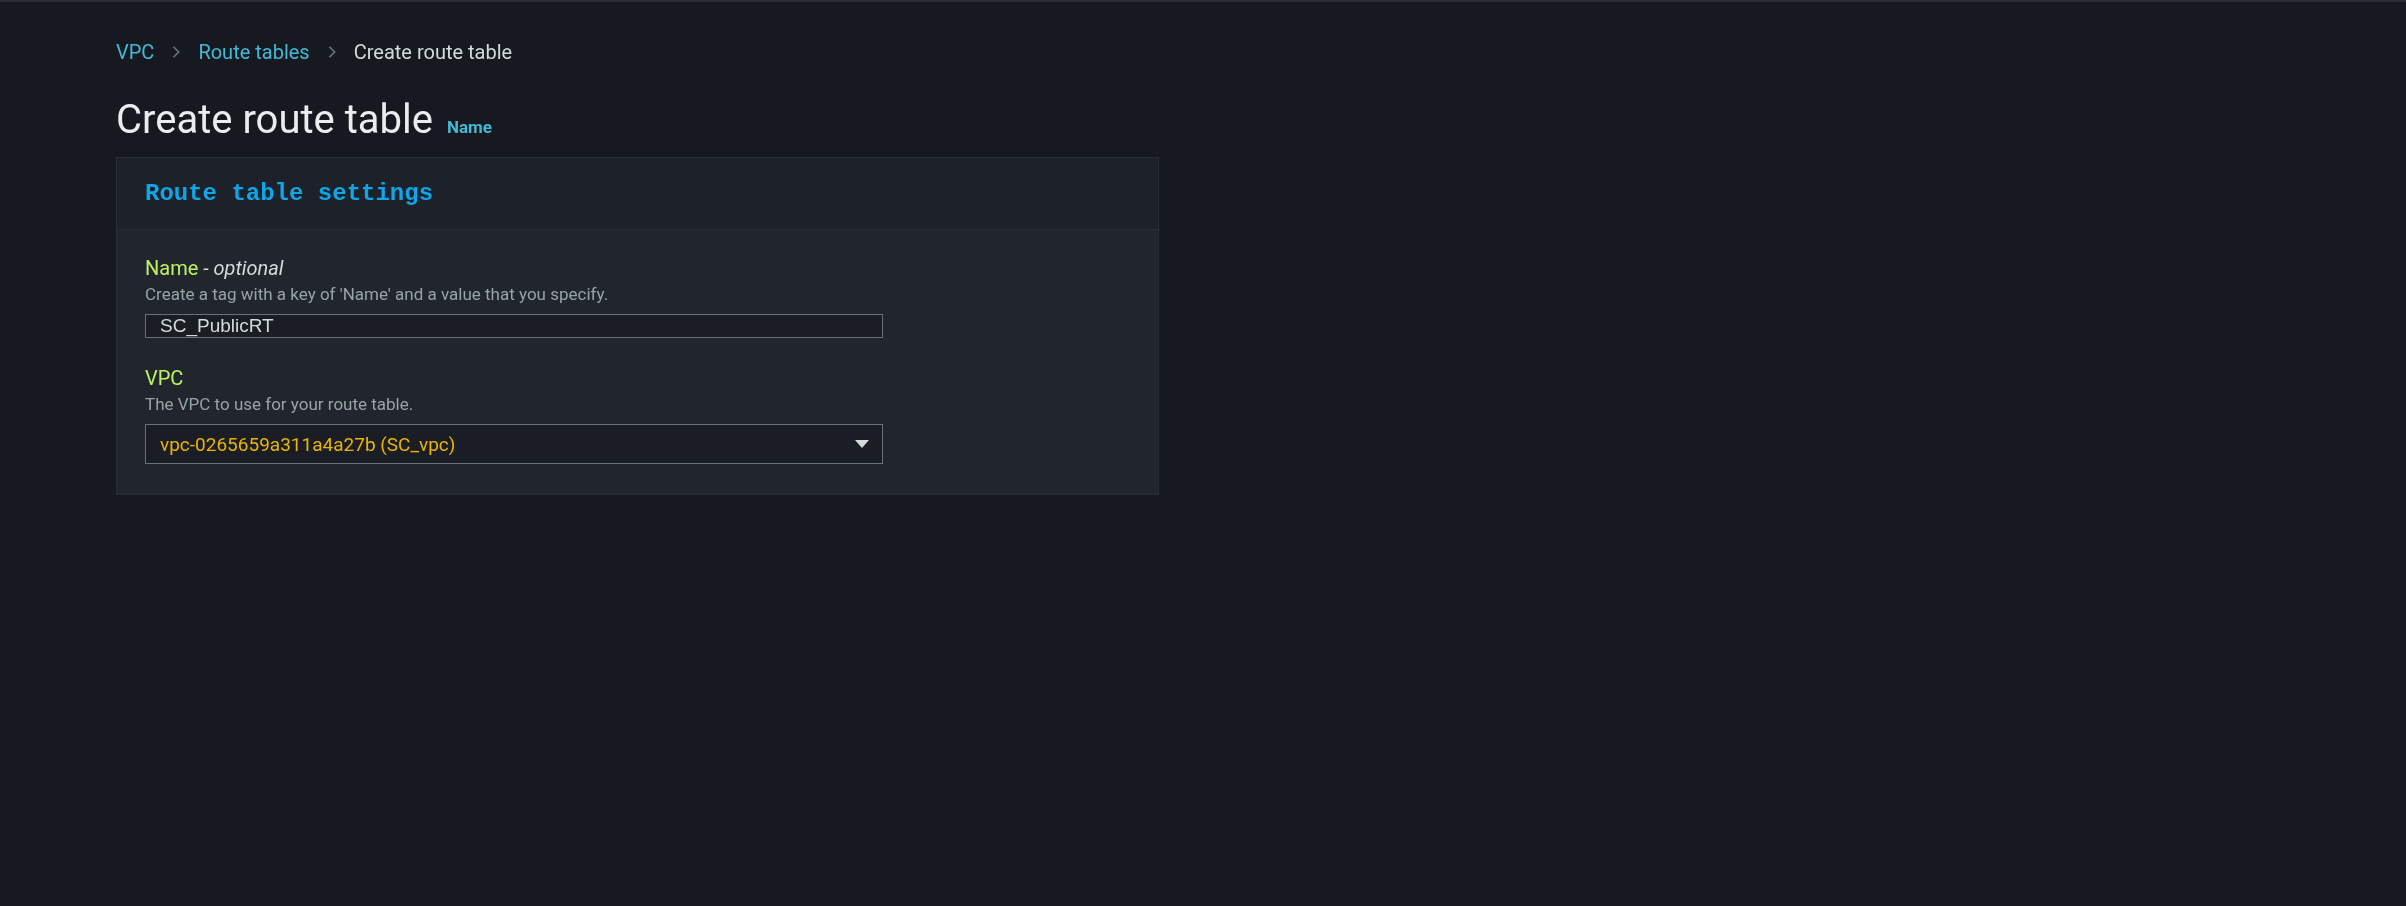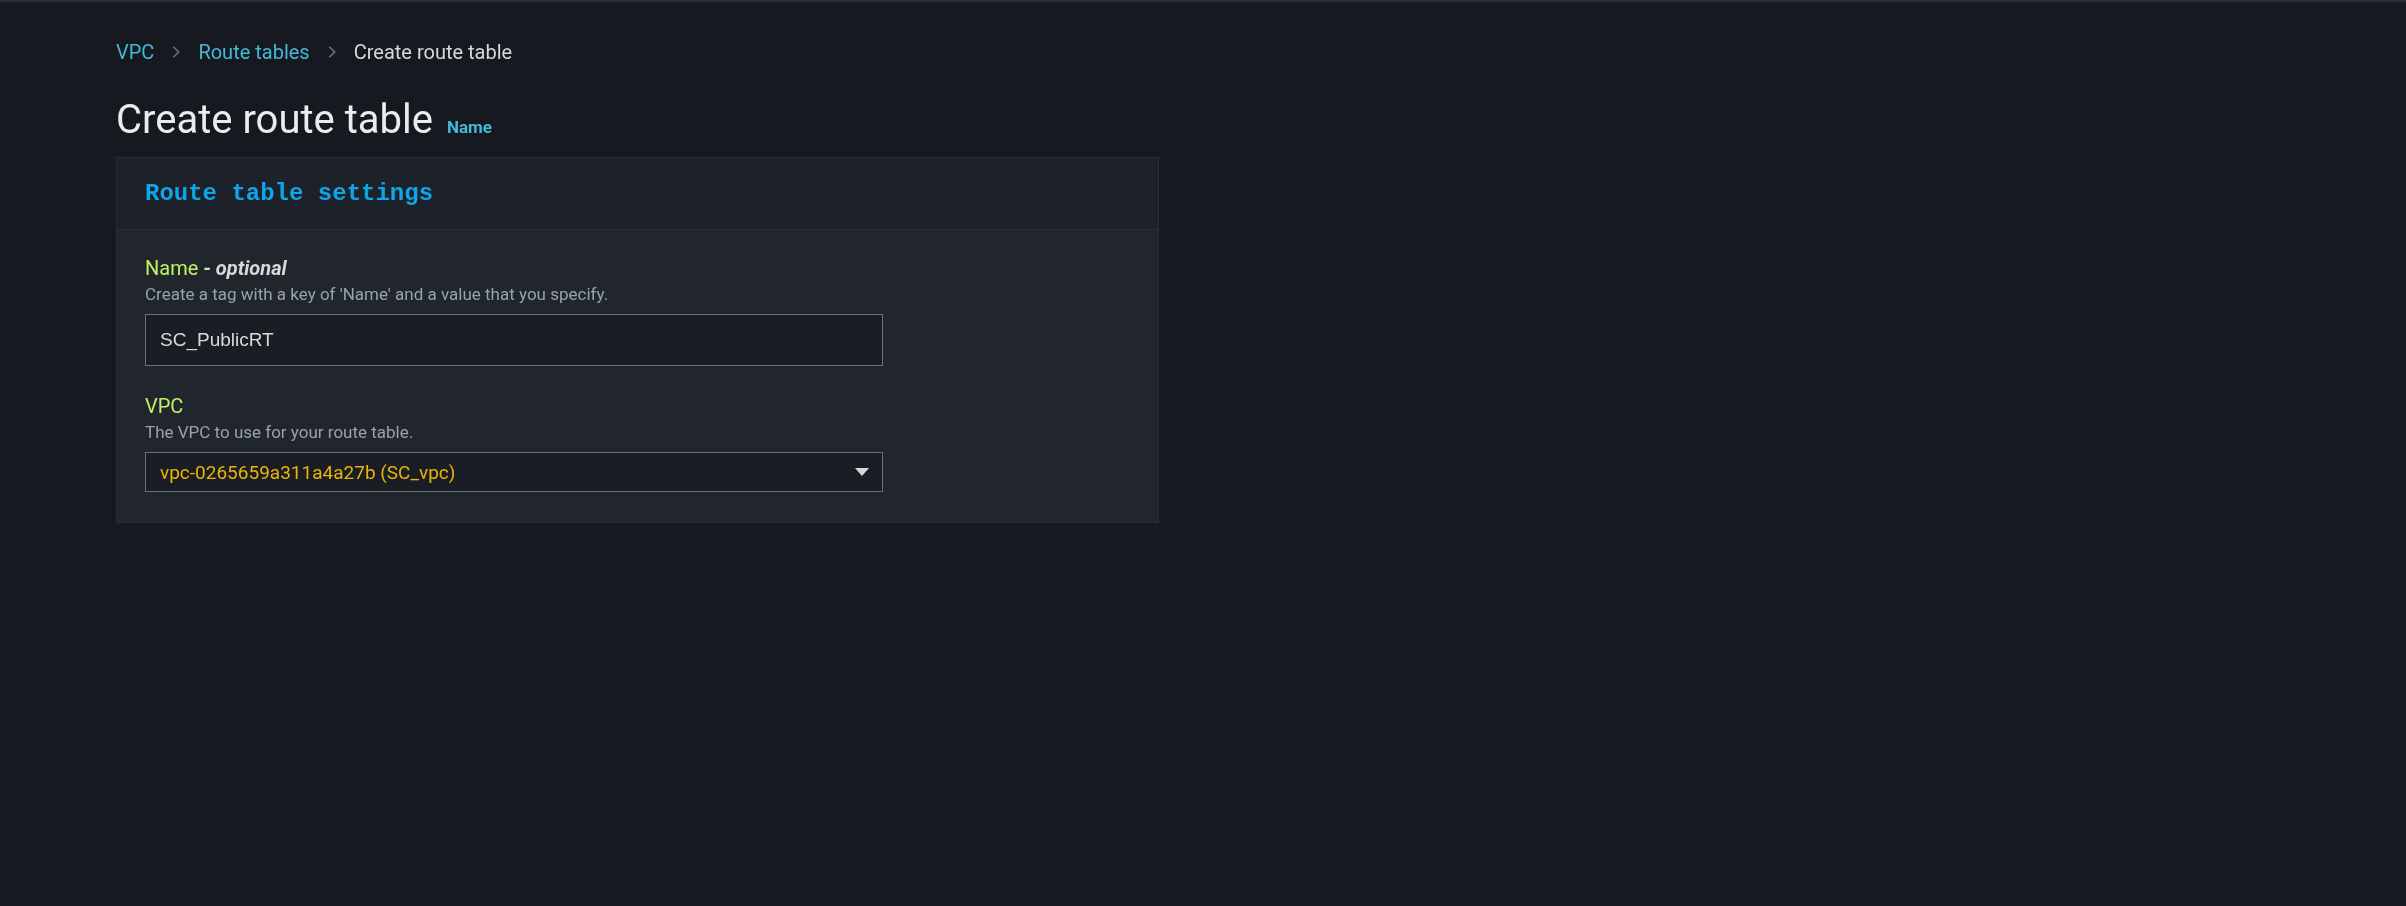--- a/index.html
+++ b/index.html
@@ -99,32 +99,32 @@
     .field-label {
       color: #bef264;
       font-size: 20px;
       font-weight: 400;
       display: inline;
     }
     .field-suffix {
       color: #d5dbdb;
       font-size: 20px;
       font-style: italic;
-      font-weight: 700;
+      font-weight: 400;
       text-align: right;
     }
     .field-hint {
       color: #95a5a6;
       font-size: 17px;
       margin-top: 4px;
       margin-bottom: 10px;
     }
     .text-input {
       width: 738px;
-      height: 52px;
+      height: 24px;
       background-color: #1a1e24;
       border: 1px solid #687078;
       color: #d5dbdb;
       font-size: 19px;
       padding: 0 14px;
       outline: none;
     }
     .select-wrapper {
       position: relative;
       width: 738px;

